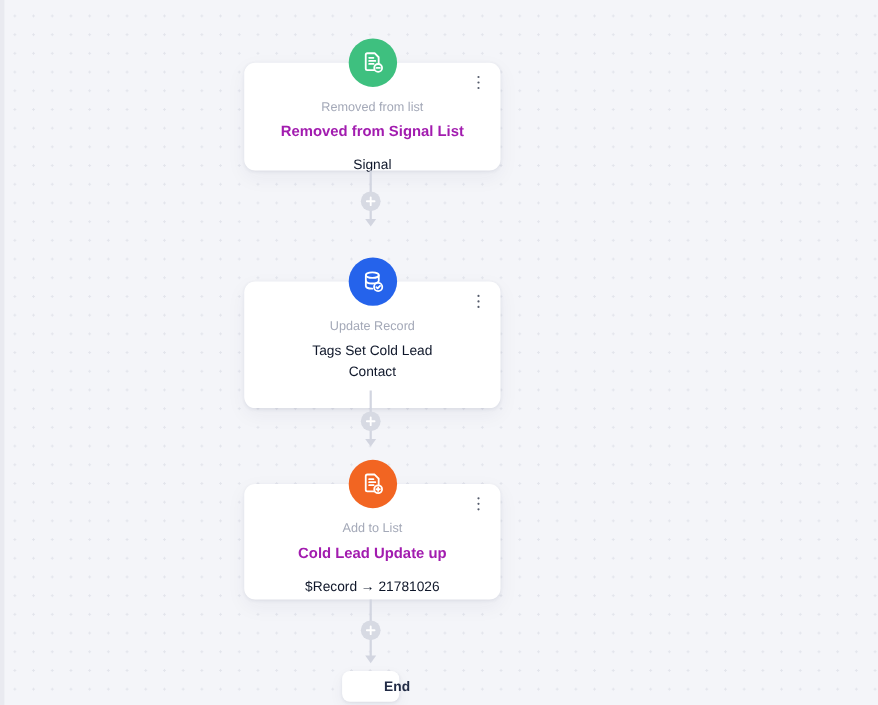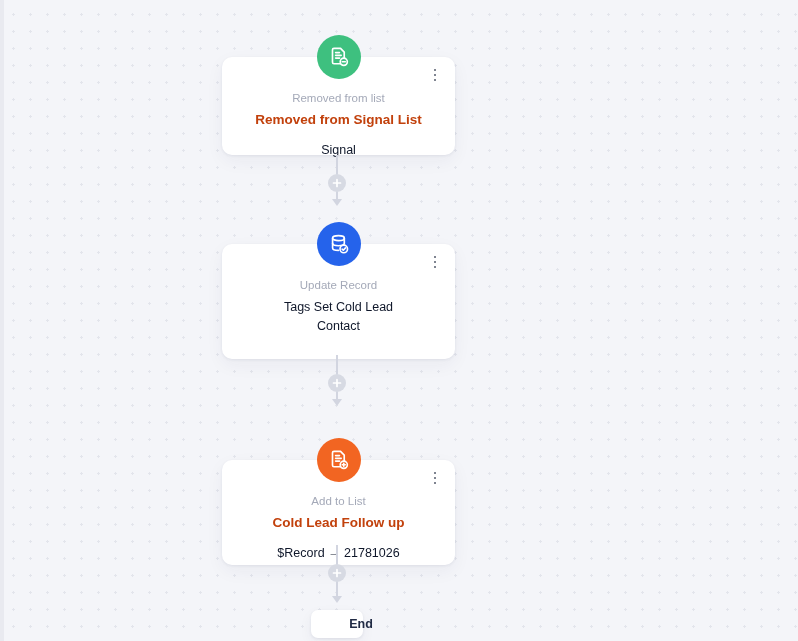--- a/index.html
+++ b/index.html
@@ -118,21 +118,21 @@
   }
   .node-subtitle {
     font-size: 11.5px;
     color: #a4a9b8;
     line-height: 16px;
     margin-bottom: 5px;
   }
   .node-title {
     font-size: 13.5px;
     font-weight: bold;
-    color: #c2410c;
+    color: #a21caf;
     line-height: 18px;
     margin-bottom: 12px;
   }
   .node-meta {
     font-size: 12.5px;
     color: #0f172a;
     line-height: 19px;
     cursor: pointer;
   }
 
@@ -190,21 +190,21 @@
   </div>
 
   <div class="connector" style="top:155px;height:48px;"></div>
   <div class="arrowhead" style="left:332px;top:199px;"></div>
   <div class="plus-btn" style="left:328px;top:174px;">
     <svg width="10" height="10" viewBox="0 0 10 10">
       <path d="M5 1.5v7M1.5 5h7" stroke="#ffffff" stroke-width="1.7" stroke-linecap="round"></path>
     </svg>
   </div>
 
-  <div class="node-card" style="top:244px;height:115px;">
+  <div class="node-card" style="top:256px;height:115px;">
 
     <div class="node-icon" style="background:#2563eb;">
       <svg width="22" height="22" viewBox="0 0 24 24" fill="none" stroke="#ffffff" stroke-width="1.8" stroke-linecap="round" stroke-linejoin="round">
         <ellipse cx="11.4" cy="5.6" rx="6.4" ry="2.7"></ellipse>
         <path d="M5 5.6v5.6c0 1.5 2.9 2.7 6.4 2.7s6.4-1.2 6.4-2.7V5.6"></path>
         <path d="M5 11.2v5.1c0 1.5 2.9 2.7 6.4 2.7"></path>
         <circle cx="17.2" cy="17.4" r="4.1" fill="#2563eb"></circle>
         <path d="M15.4 17.5l1.3 1.3 2.4-2.6"></path>
       </svg>
     </div>
@@ -223,40 +223,40 @@
   </div>
 
   <div class="connector" style="top:355px;height:48px;"></div>
   <div class="arrowhead" style="left:332px;top:399px;"></div>
   <div class="plus-btn" style="left:328px;top:374px;">
     <svg width="10" height="10" viewBox="0 0 10 10">
       <path d="M5 1.5v7M1.5 5h7" stroke="#ffffff" stroke-width="1.7" stroke-linecap="round"></path>
     </svg>
   </div>
 
-  <div class="node-card" style="top:460px;height:105px;">
+  <div class="node-card" style="top:440px;height:105px;">
 
     <div class="node-icon" style="background:#f26522;">
       <svg width="22" height="22" viewBox="0 0 24 24" fill="none" stroke="#ffffff" stroke-width="1.8" stroke-linecap="round" stroke-linejoin="round">
         <path d="M6.5 2.6h7.2l4 4v11.2a1.6 1.6 0 0 1-1.6 1.6H6.5a1.6 1.6 0 0 1-1.6-1.6V4.2a1.6 1.6 0 0 1 1.6-1.6z"></path>
         <path d="M8.3 7.2h4.2M8.3 10.2h6.1M8.3 13.2h4.4"></path>
         <circle cx="17.2" cy="17.2" r="3.9" fill="#f26522"></circle>
         <path d="M17.2 15.5v3.4M15.5 17.2h3.4"></path>
       </svg>
     </div>
 
     <div class="kebab">
       <span></span>
         <span></span>
         <span></span>
     </div>
 
     <div class="node-body">
       <div class="node-subtitle">Add to List</div>
-      <div class="node-title">Cold Lead Follow up</div>
+      <div class="node-title">Cold Lead Update up</div>
       <div class="node-meta">$Record → 21781026</div>
     </div>
   </div>
 
   <div class="connector" style="top:545px;height:55px;"></div>
   <div class="arrowhead" style="left:332px;top:596px;"></div>
   <div class="plus-btn" style="left:328px;top:564px;">
     <svg width="10" height="10" viewBox="0 0 10 10">
       <path d="M5 1.5v7M1.5 5h7" stroke="#ffffff" stroke-width="1.7" stroke-linecap="round"></path>
     </svg>

